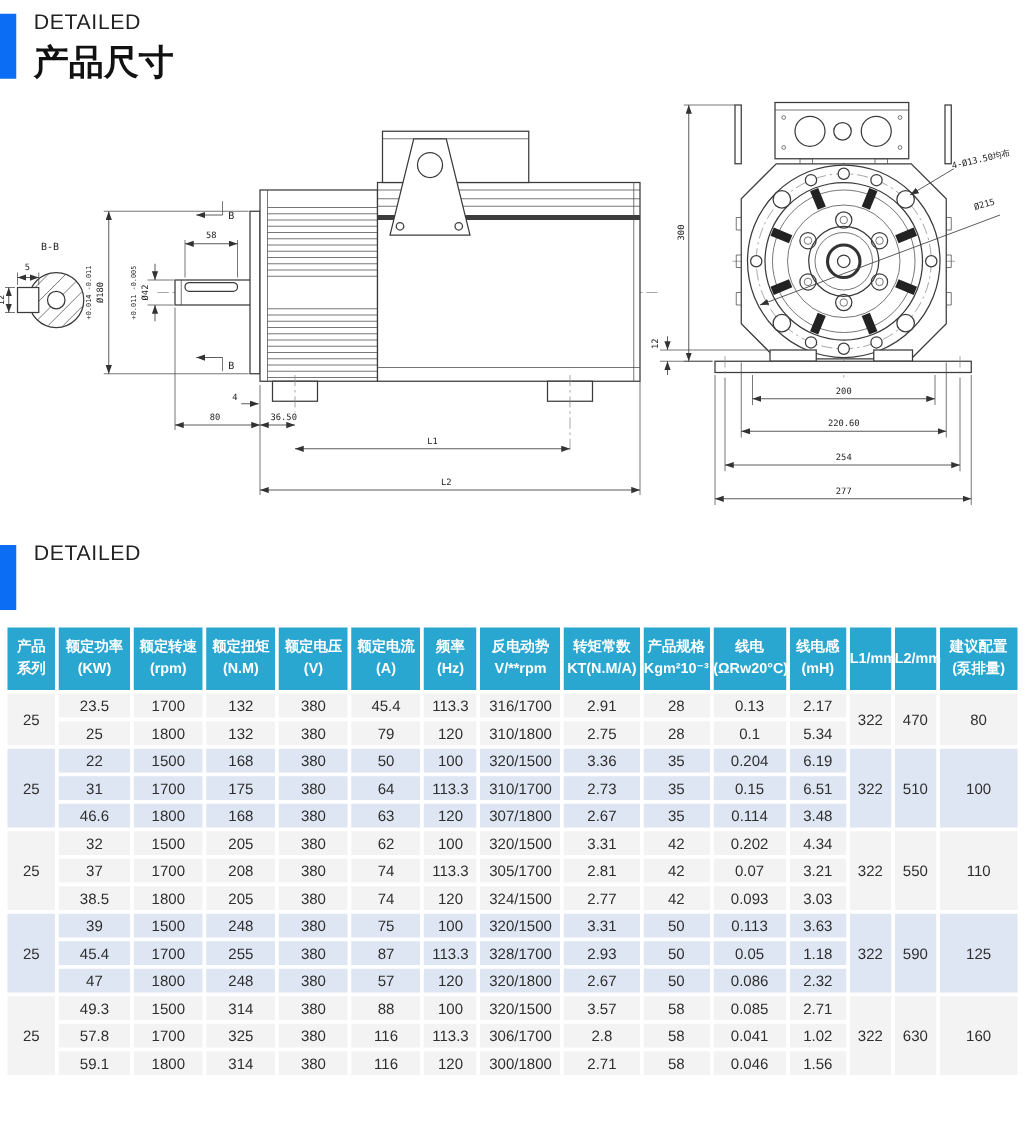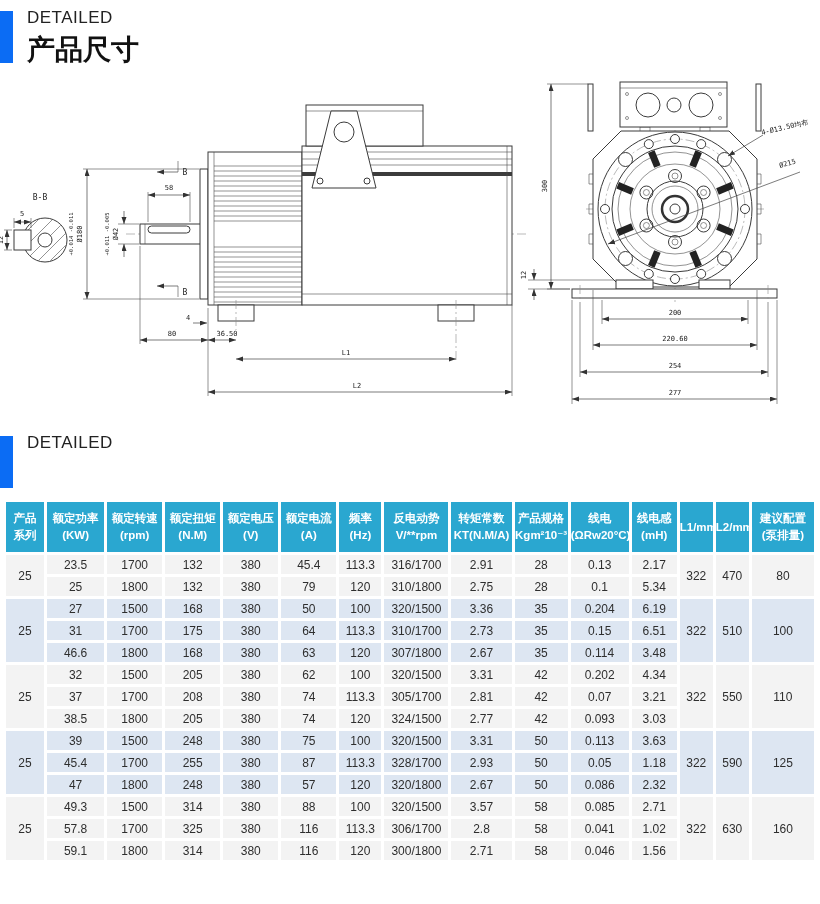--- a/index.html
+++ b/index.html
@@ -368,21 +368,21 @@
         <td>79</td>
         <td>120</td>
         <td>310/1800</td>
         <td>2.75</td>
         <td>28</td>
         <td>0.1</td>
         <td>5.34</td>
       </tr>
       <tr class="grp-blue">
         <td rowspan="3">25</td>
-        <td>27</td>
+        <td>22</td>
         <td>1500</td>
         <td>168</td>
         <td>380</td>
         <td>50</td>
         <td>100</td>
         <td>320/1500</td>
         <td>3.36</td>
         <td>35</td>
         <td>0.204</td>
         <td>6.19</td>

